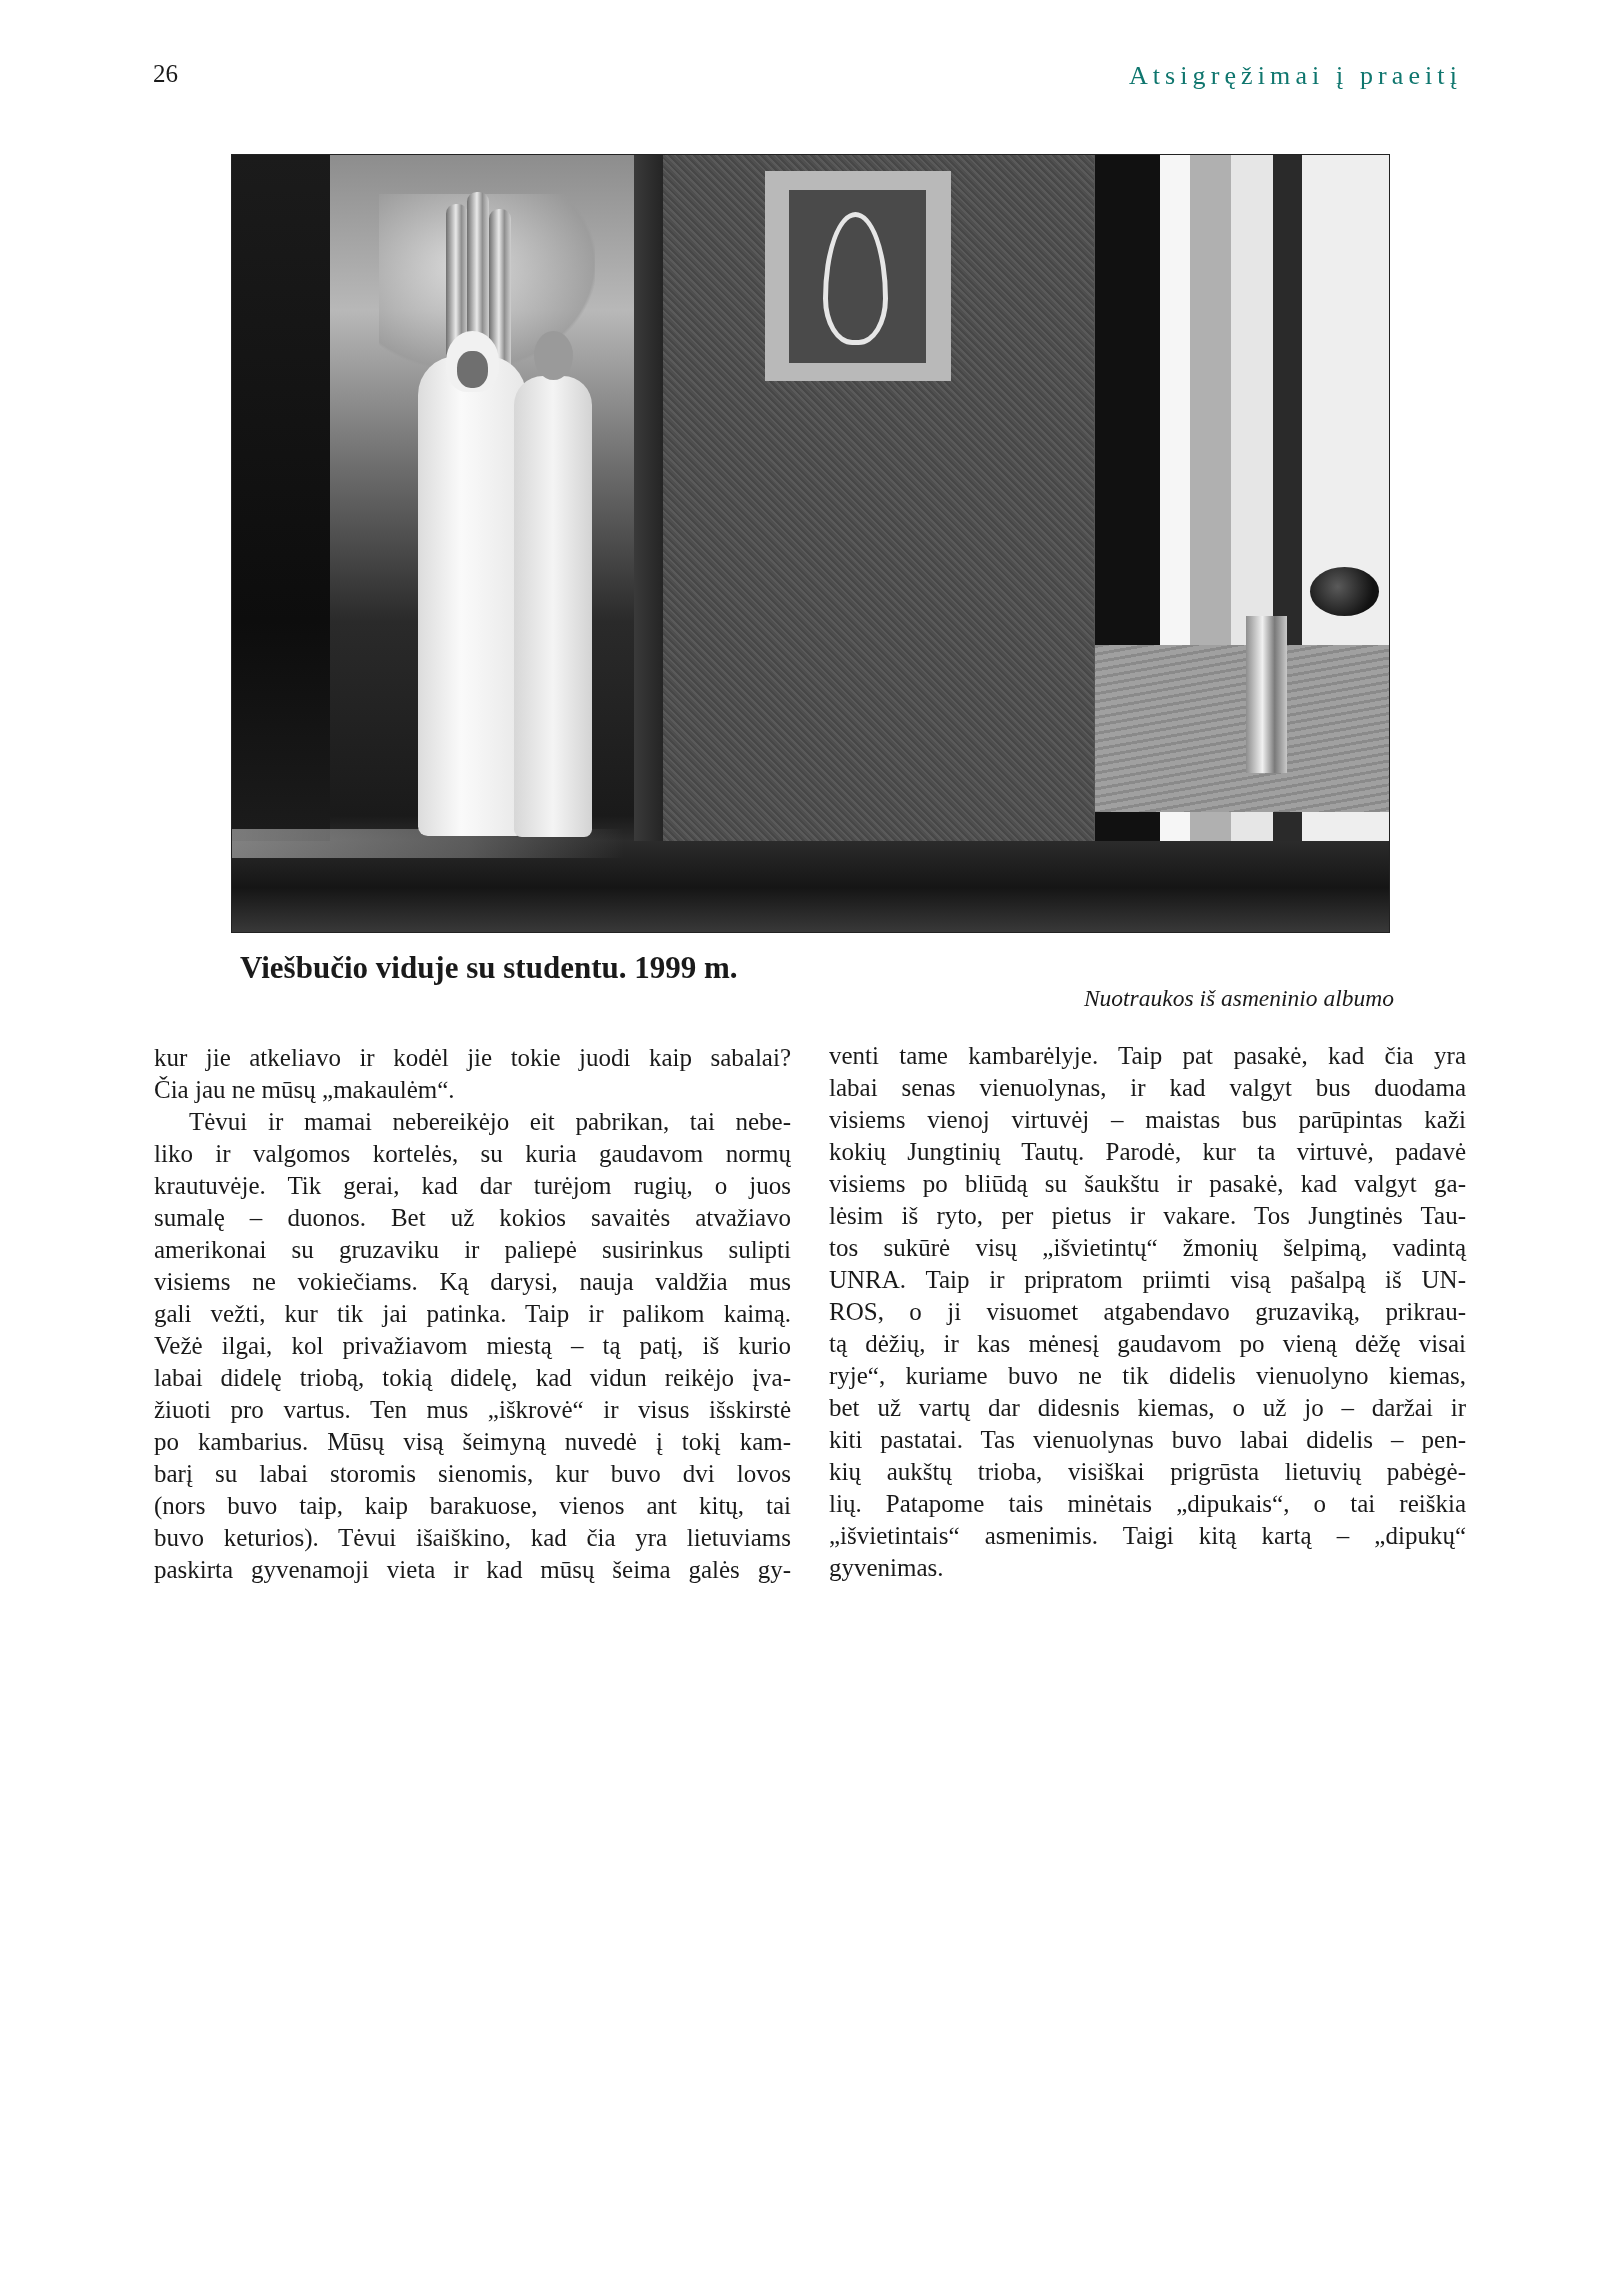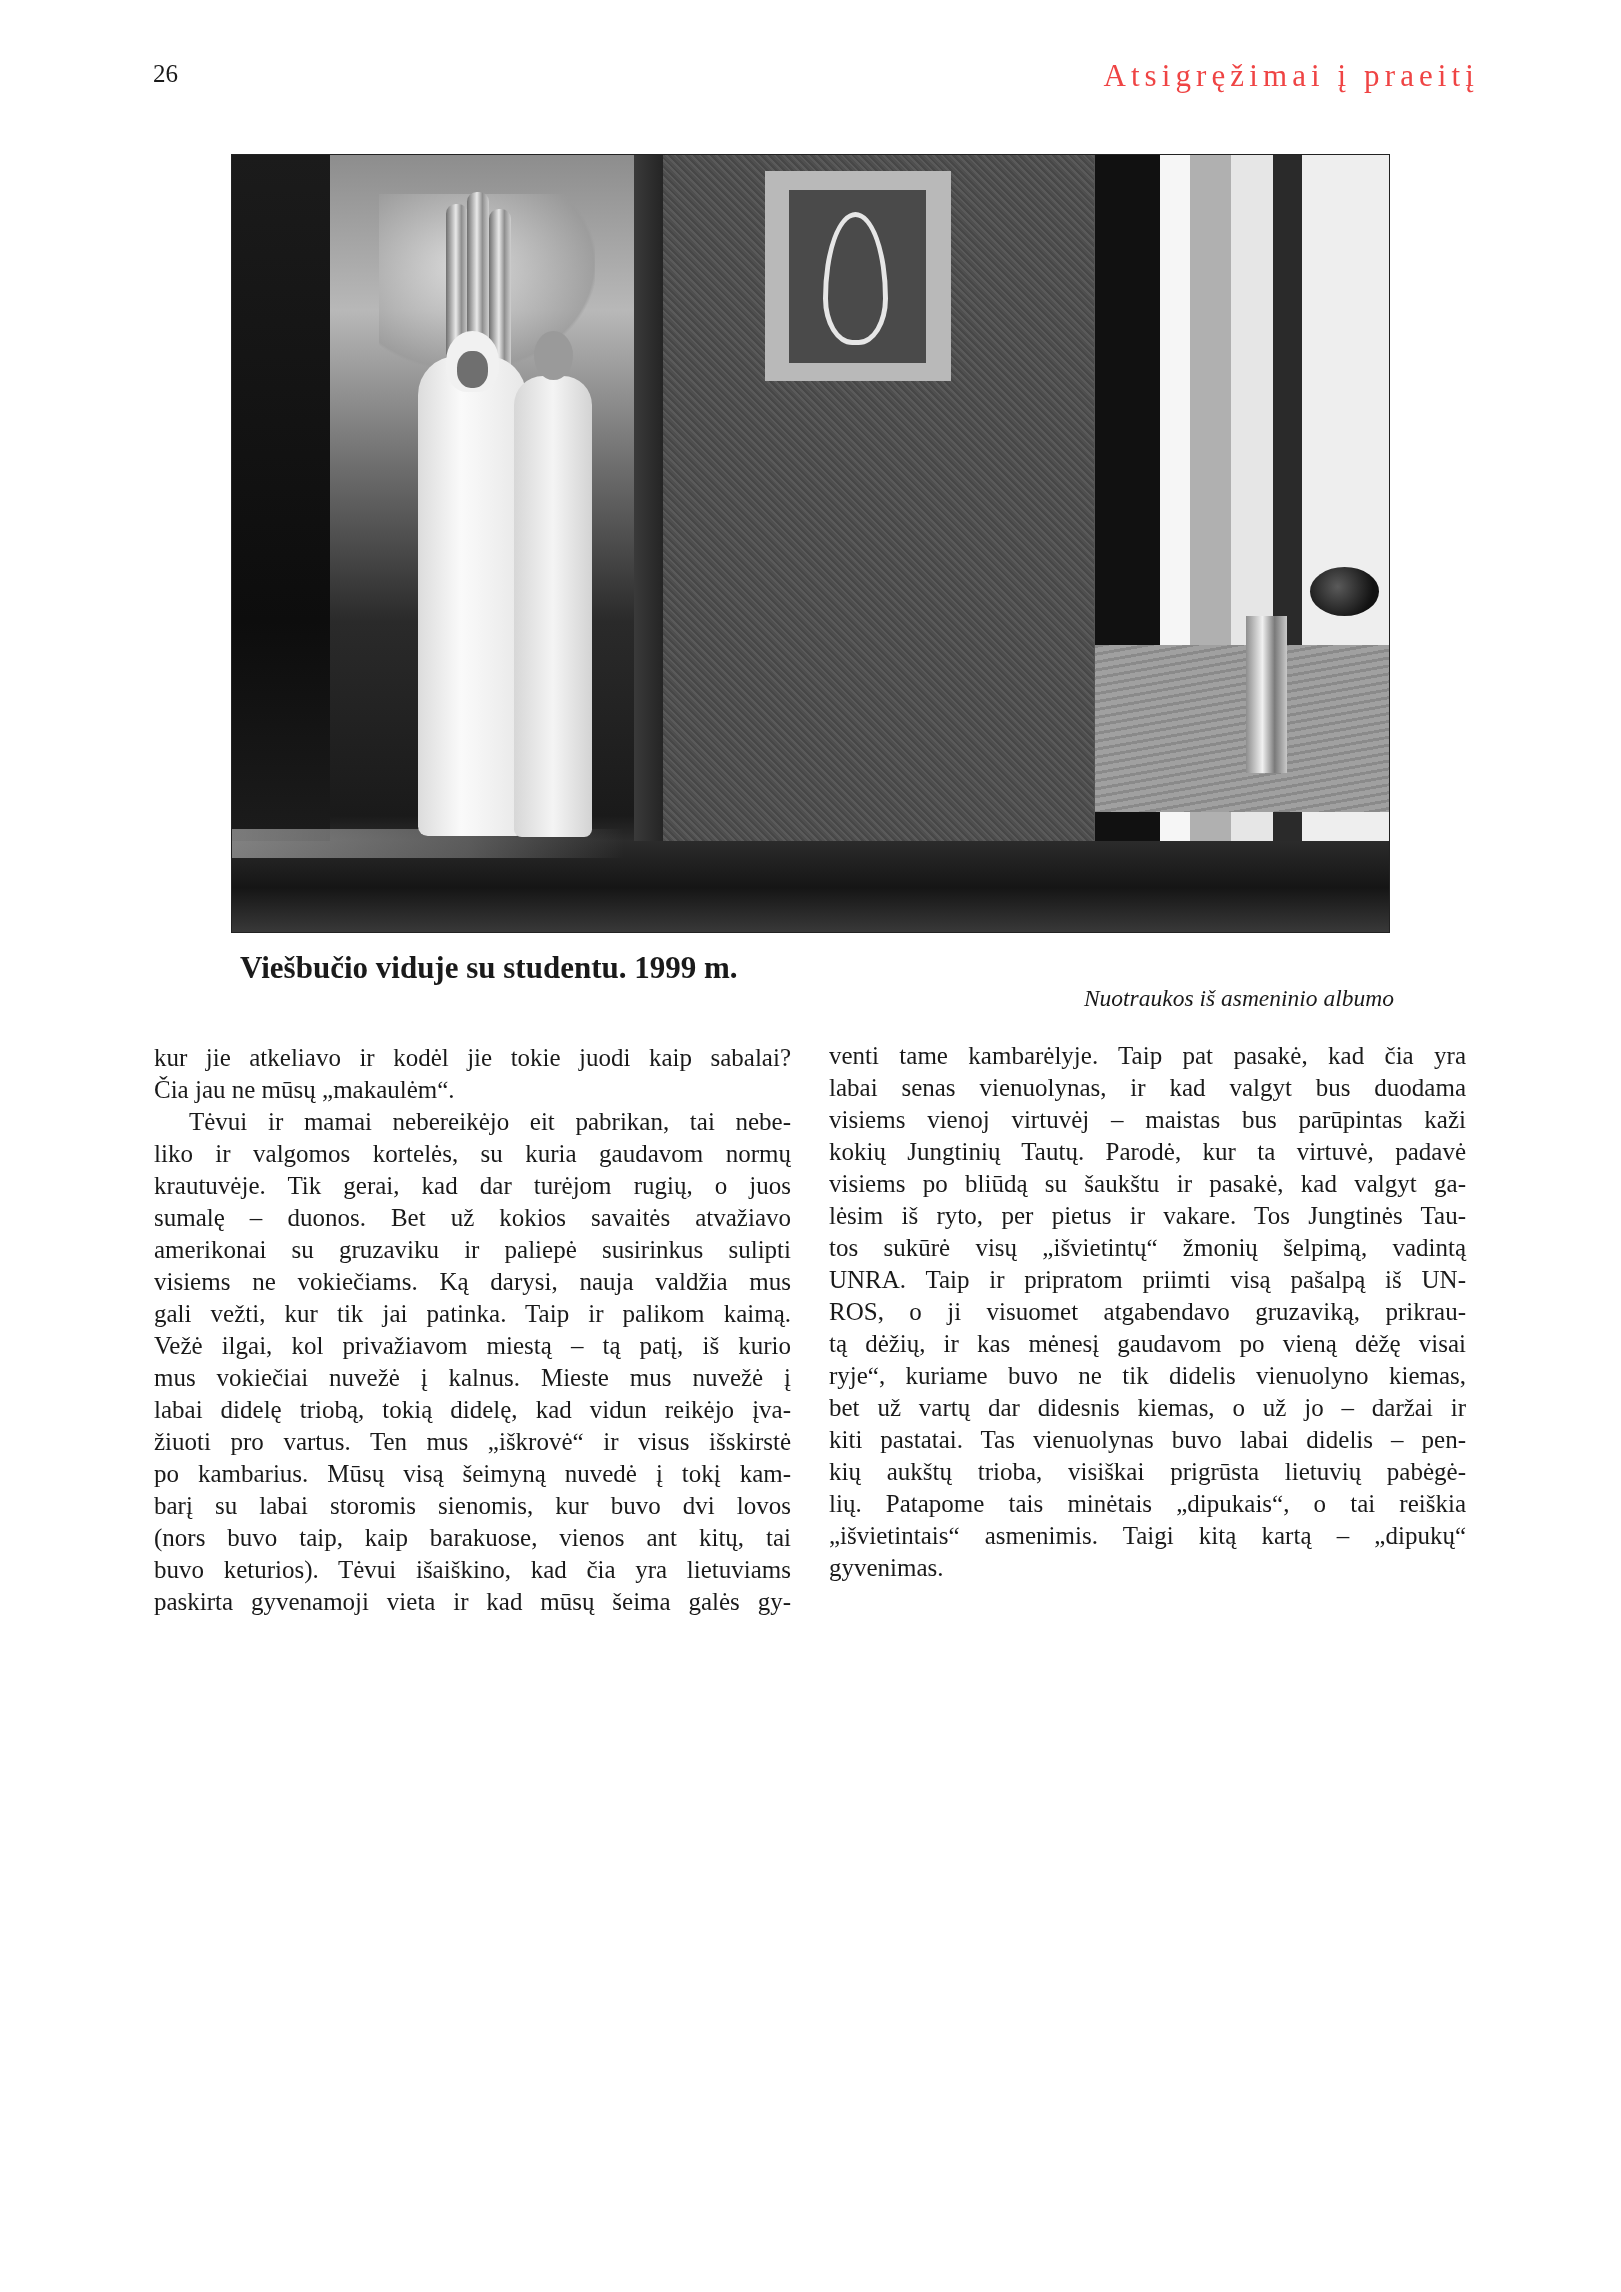--- a/index.html
+++ b/index.html
@@ -1,21 +1,21 @@
 <!DOCTYPE html>
 <html><head>
 <meta charset="utf-8">
 <style>
   html, body { margin: 0; padding: 0; background: #ffffff; }
   body { width: 1621px; height: 2293px; position: relative; overflow: hidden;
          font-family: "Liberation Serif", "DejaVu Serif", serif; color: #1a1a1a; }
 
   .page-number { position: absolute; left: 153px; top: 57px; font-size: 25px; line-height: 33px; }
-  .running-head { position: absolute; right: 142px; top: 59px; font-size: 31px; line-height: 33px;
-                  letter-spacing: 5.1px; color: #ef4444; }
+  .running-head { position: absolute; right: 159px; top: 59px; font-size: 26px; line-height: 33px;
+                  letter-spacing: 5.1px; color: #0f766e; }
 
   .photo { position: absolute; left: 231px; top: 154px; width: 1159px; height: 779px;
            background: #555; overflow: hidden; border: 1px solid #222; box-sizing: border-box; }
   .ph { position: absolute; }
   
   .ph-left-dark { left: 0; top: 0; width: 147px; height: 100%; background: linear-gradient(180deg,#1b1b1b,#0d0d0d 60%,#222); }
   .ph-glass { left: 98px; top: 0; width: 323px; height: 100%;
               background: linear-gradient(180deg,#8d8d8d 0%,#b8b8b8 20%,#6e6e6e 40%,#2a2a2a 60%,#1a1a1a 85%,#6a6a6a 100%); }
   .ph-glass-bright { left: 147px; top: 39px; width: 216px; height: 176px; background: radial-gradient(ellipse at 40% 40%, #eeeeee, #9a9a9a 70%, transparent 72%); opacity: .7; }
   .ph-handle { width: 21.6px; border-radius: 9.8px 9.8px 5.9px 5.9px;
@@ -92,21 +92,20 @@
     <span class="line">kur jie atkeliavo ir kodėl jie tokie juodi kaip sabalai?</span>
     <span class="line last">Čia jau ne mūsų „makaulėm“.</span>
     <span class="line indent">Tėvui ir mamai nebereikėjo eit pabrikan, tai nebe-</span>
     <span class="line">liko ir valgomos kortelės, su kuria gaudavom normų</span>
     <span class="line">krautuvėje. Tik gerai, kad dar turėjom rugių, o juos</span>
     <span class="line">sumalę – duonos. Bet už kokios savaitės atvažiavo</span>
     <span class="line">amerikonai su gruzaviku ir paliepė susirinkus sulipti</span>
     <span class="line">visiems ne vokiečiams. Ką darysi, nauja valdžia mus</span>
     <span class="line">gali vežti, kur tik jai patinka. Taip ir palikom kaimą.</span>
     <span class="line">Vežė ilgai, kol privažiavom miestą – tą patį, iš kurio</span>
-    <span class="line">mus vokiečiai nuvežė į kalnus. Mieste mus nuvežė į</span>
     <span class="line">labai didelę triobą, tokią didelę, kad vidun reikėjo įva-</span>
     <span class="line">žiuoti pro vartus. Ten mus „iškrovė“ ir visus išskirstė</span>
     <span class="line">po kambarius. Mūsų visą šeimyną nuvedė į tokį kam-</span>
     <span class="line">barį su labai storomis sienomis, kur buvo dvi lovos</span>
     <span class="line">(nors buvo taip, kaip barakuose, vienos ant kitų, tai</span>
     <span class="line">buvo keturios). Tėvui išaiškino, kad čia yra lietuviams</span>
     <span class="line">paskirta gyvenamoji vieta ir kad mūsų šeima galės gy-</span>
   </div>
 <div class="col col-right" id="col-right">
     <span class="line">venti tame kambarėlyje. Taip pat pasakė, kad čia yra</span>

